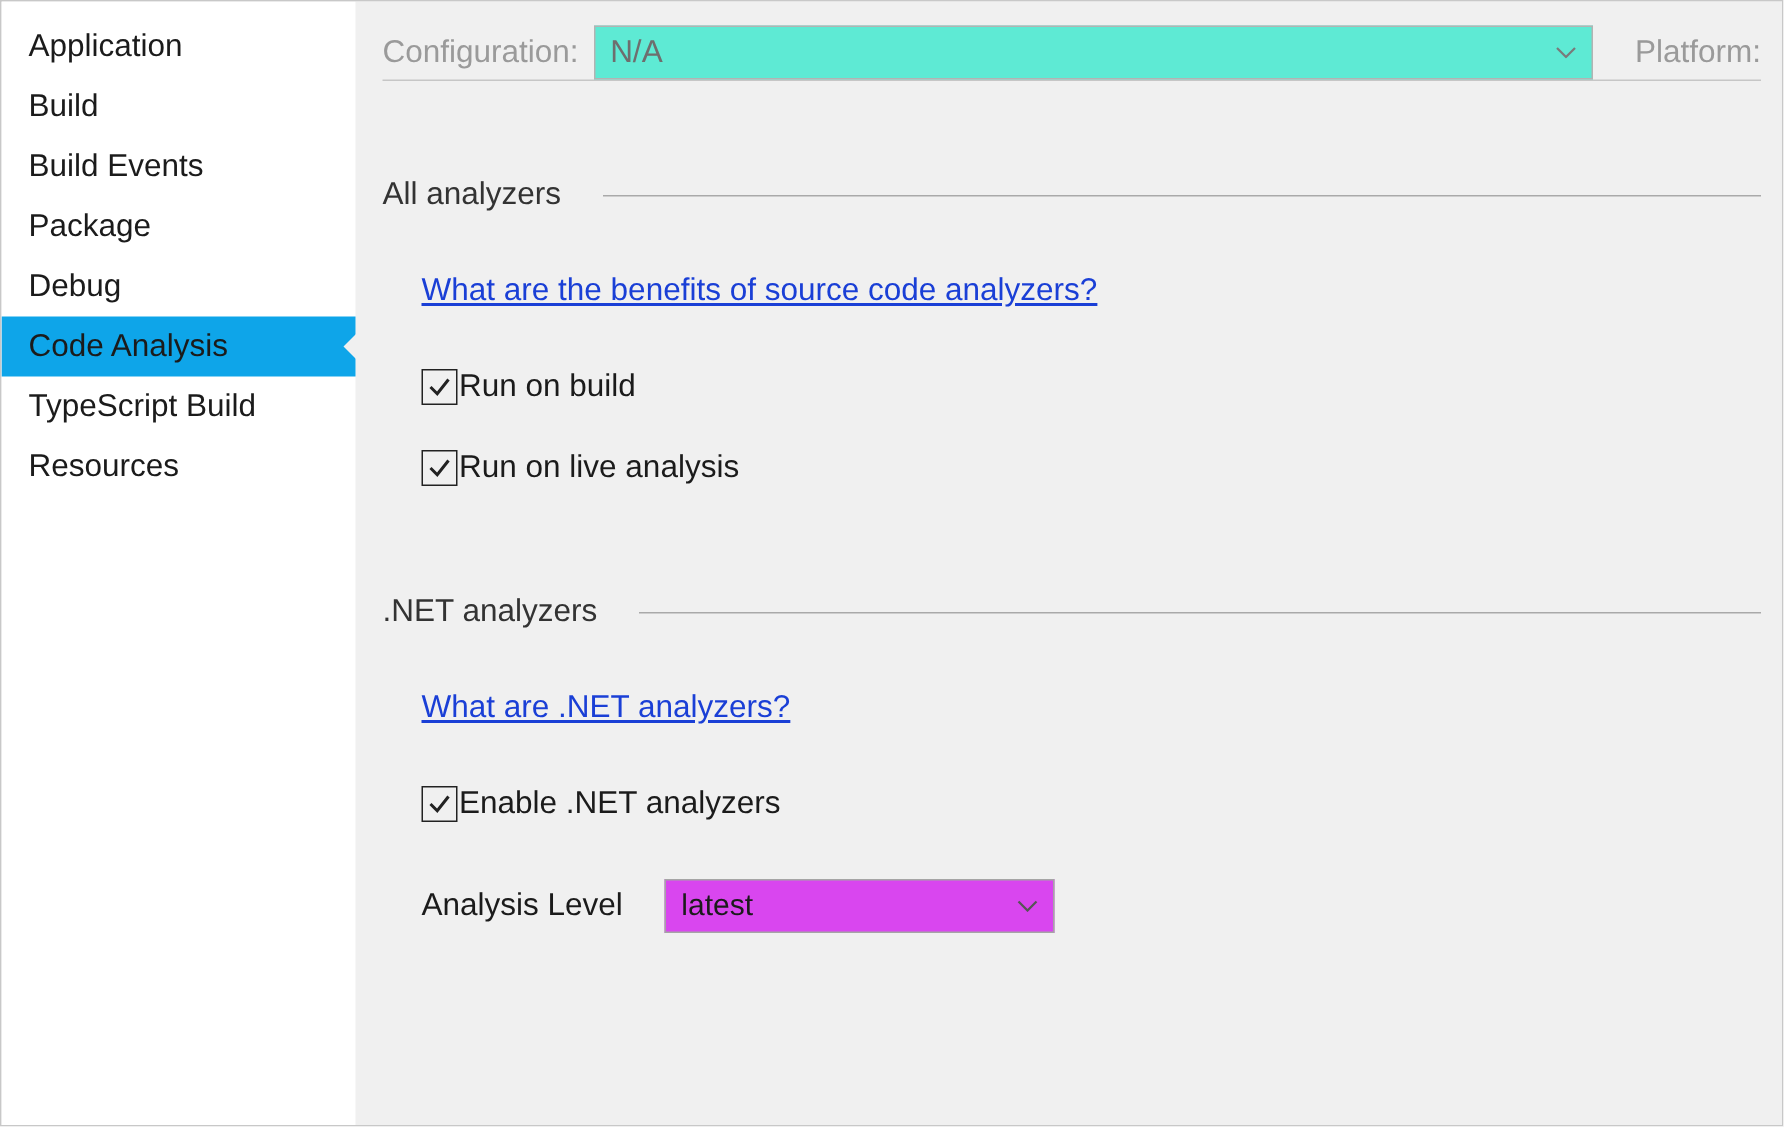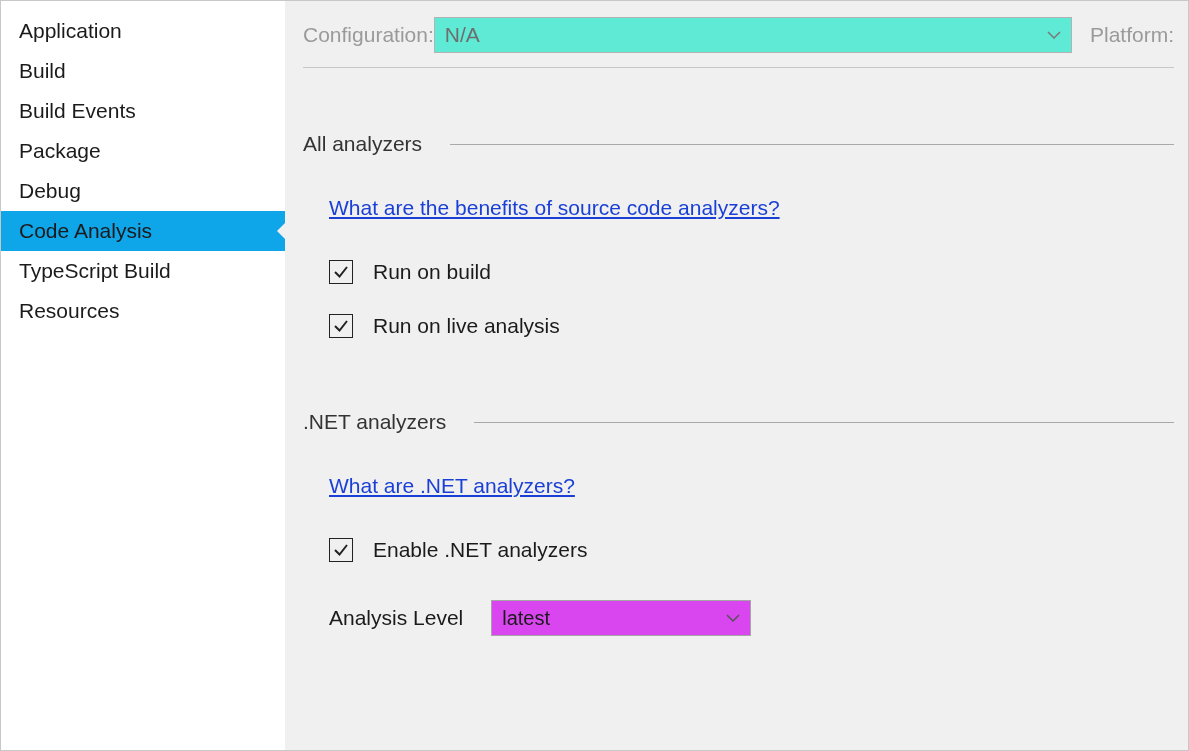--- a/index.html
+++ b/index.html
@@ -11,21 +11,21 @@
     background: #ffffff;
   }
   .window {
     width: 1189px;
     height: 751px;
     border: 1px solid #c8c8c8;
     display: flex;
     overflow: hidden;
   }
   .sidebar {
-    width: 284px;
+    width: 236px;
     background: #ffffff;
     border-right: none;
     padding-top: 10px;
   }
   .sidebar-item {
     padding: 8px 18px;
     font-size: 21px;
     color: #1b1b1b;
     cursor: pointer;
     position: relative;
@@ -49,22 +49,21 @@
   .main {
     flex: 1;
     background: #f0f0f0;
     padding: 16px 14px 14px 18px;
     overflow: hidden;
   }
 
   .top-row {
     display: flex;
     align-items: center;
-    gap: 0;
-    padding-bottom: 14px;
+    gap: 10px;
     border-bottom: 1px solid #c6c6c6;
   }
   .cfg-label {
     color: #9a9a9a;
     font-size: 21px;
   }
   .cfg-select {
     flex: 1;
     height: 36px;
     background: #5eead4;
@@ -118,21 +117,21 @@
   a.help-link {
     color: #1a3fd6;
     text-decoration: underline;
     font-size: 21px;
     cursor: pointer;
   }
 
   .row {
     display: flex;
     align-items: center;
-    gap: 20px;
+    gap: 1px;
     margin-top: 30px;
   }
   .row.first { margin-top: 40px; }
 
   .checkbox {
     width: 24px;
     height: 24px;
     border: 1.6px solid #222;
     display: inline-flex;
     align-items: center;

